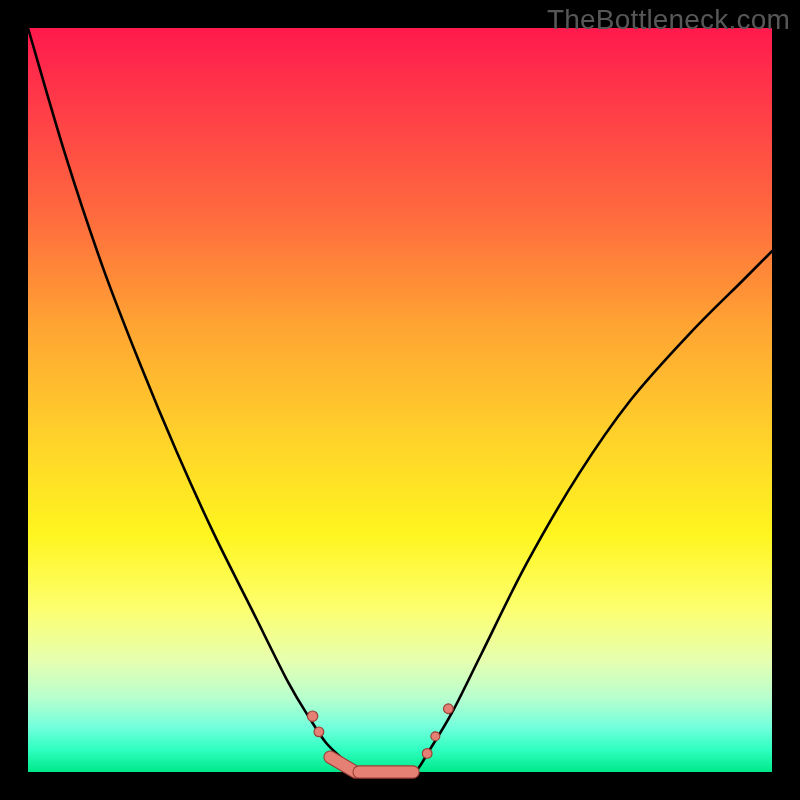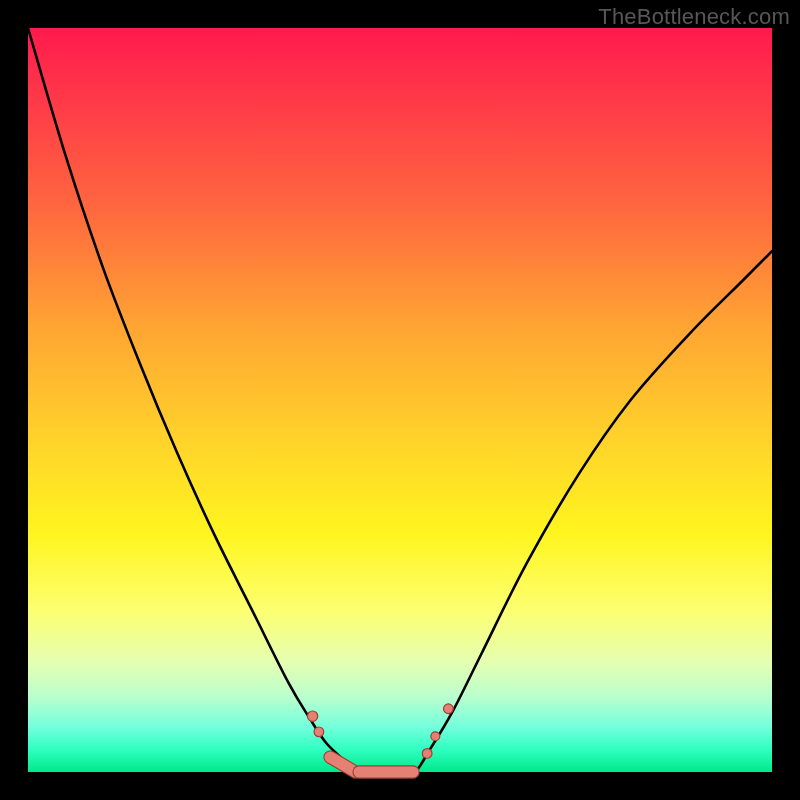--- a/index.html
+++ b/index.html
@@ -46,21 +46,21 @@
     top: 0;
     width: 744px;
     height: 744px;
     overflow: visible;
   }
   .watermark {
     position: absolute;
     top: 4px;
     right: 10px;
     color: #575757;
-    font-size: 22px;
+    font-size: 28px;
     font-weight: 400;
     letter-spacing: 0.2px;
     user-select: none;
   }
 </style>
 </head>
 <body>
 
 <div class="frame">
   <div class="plot">

